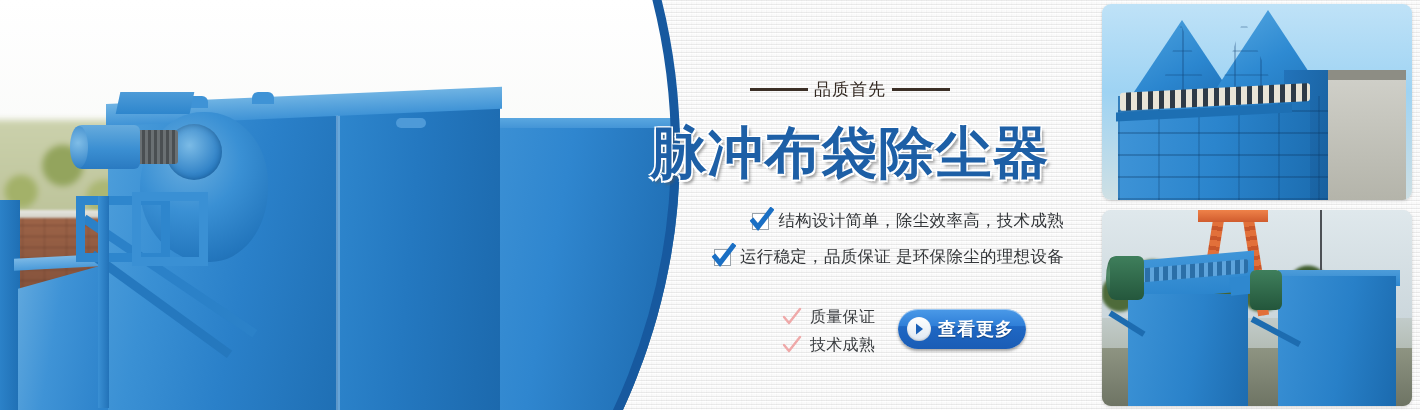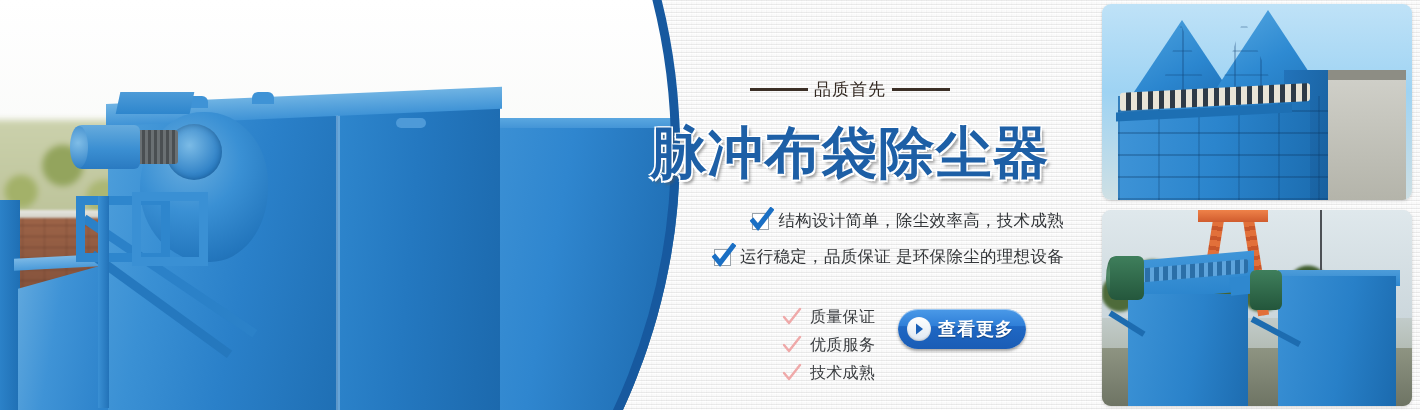--- a/index.html
+++ b/index.html
@@ -553,28 +553,20 @@
     </div>
 
     <div class="bullets">
       <div class="bullet-row">
         <span class="tick">
           <svg width="20" height="20" viewBox="0 0 20 20">
             <path d="M2 10 L7 16 L18 2" stroke="#efa9a9" stroke-width="2.4" fill="none" stroke-linecap="round" stroke-linejoin="round"></path>
           </svg>
         </span>
         <span class="bullet-text">质量保证</span>
-      </div>
-      <div class="bullet-row">
-        <span class="tick">
-          <svg width="20" height="20" viewBox="0 0 20 20">
-            <path d="M2 10 L7 16 L18 2" stroke="#efa9a9" stroke-width="2.4" fill="none" stroke-linecap="round" stroke-linejoin="round"></path>
-          </svg>
-        </span>
-        <span class="bullet-text">优质服务</span>
       </div>
       <div class="bullet-row">
         <span class="tick">
           <svg width="20" height="20" viewBox="0 0 20 20">
             <path d="M2 10 L7 16 L18 2" stroke="#efa9a9" stroke-width="2.4" fill="none" stroke-linecap="round" stroke-linejoin="round"></path>
           </svg>
         </span>
         <span class="bullet-text">技术成熟</span>
       </div>
     </div>

